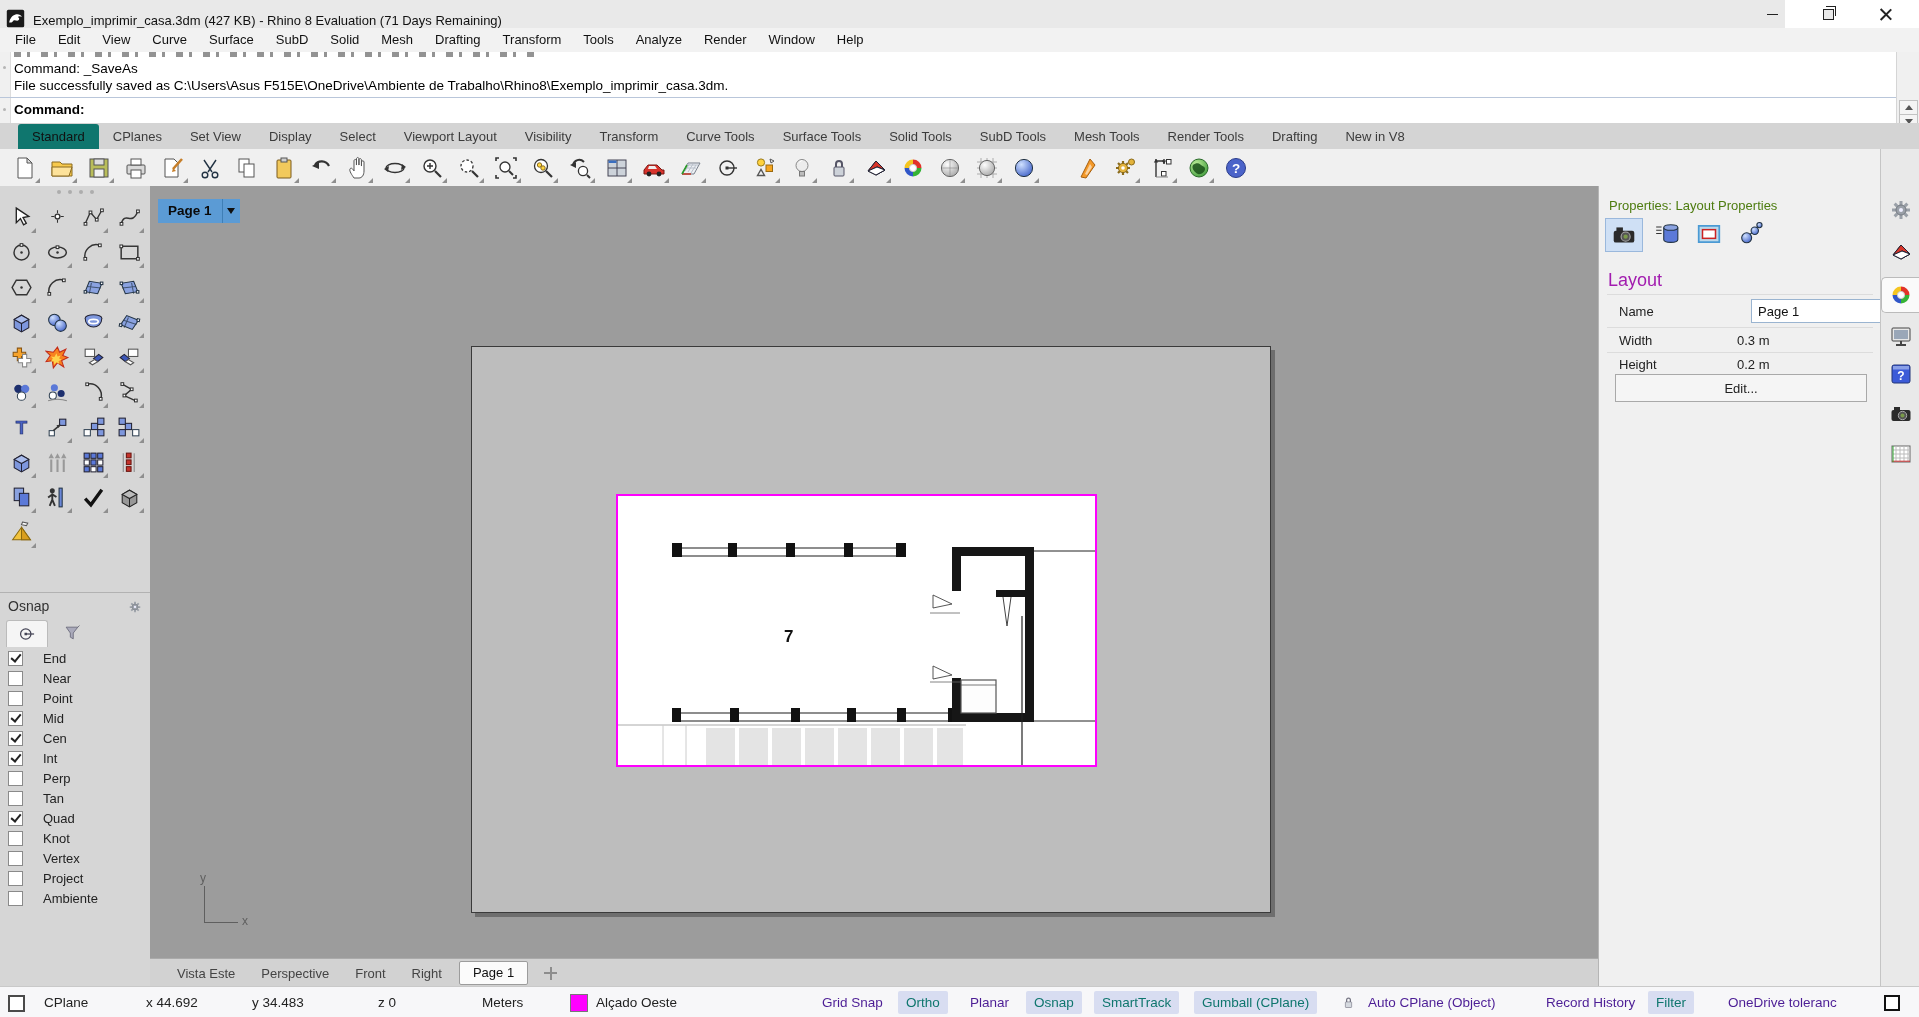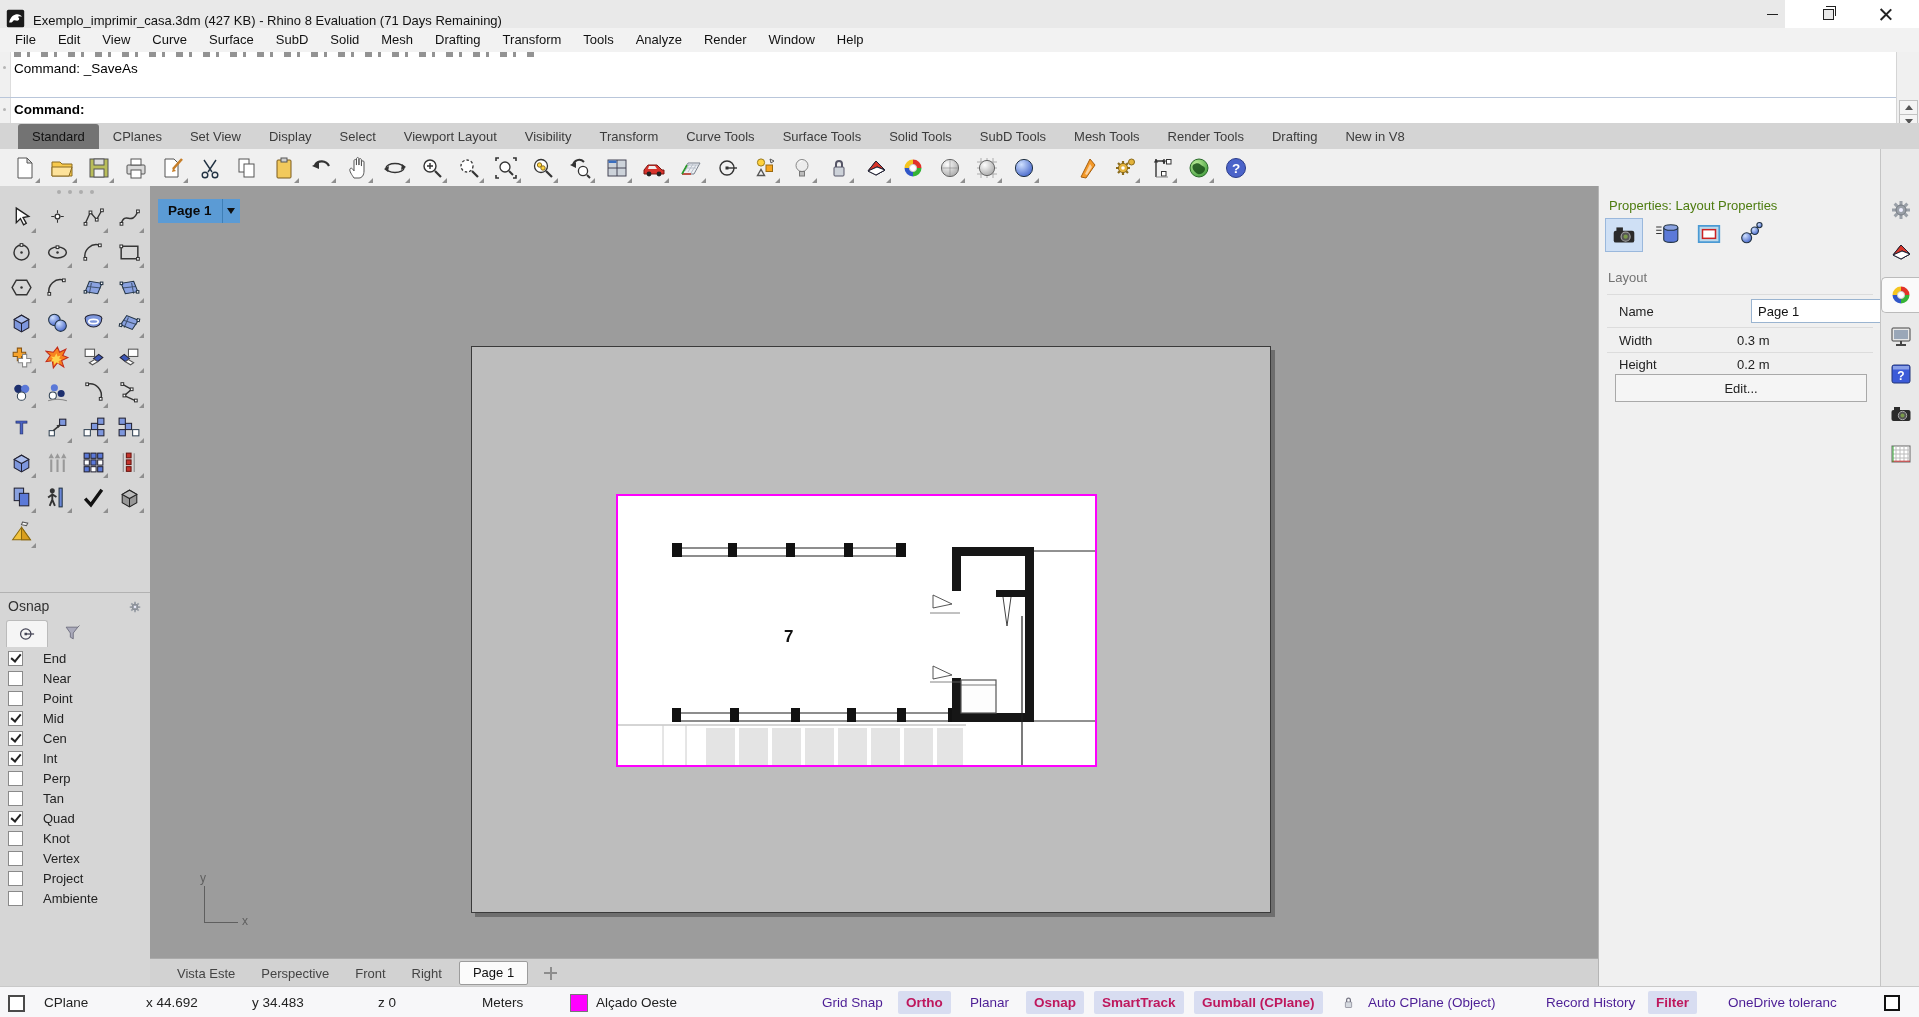--- a/index.html
+++ b/index.html
@@ -30,21 +30,21 @@
   .cmdline{left:14px;white-space:nowrap;font-size:13.5px;color:#000}
   #cmdsep{left:0;top:45px;width:1896px;height:0;border-top:1px solid #b9c6da}
   #cmdprompt{font-weight:bold}
   #cmdrightpad{left:1896px;top:0;width:23px;height:71px;background:#f0f0f0;border-left:1px solid #d5d5d5}
   .scrbtn{position:absolute;left:1899px;width:17px;height:13px;background:#f4f4f4;border:1px solid #c2c2c2;display:flex;align-items:center;justify-content:center}
   .tri-up{width:0;height:0;border-left:4px solid transparent;border-right:4px solid transparent;border-bottom:5px solid #555}
   .tri-dn{width:0;height:0;border-left:4px solid transparent;border-right:4px solid transparent;border-top:5px solid #555}
   
   #tabrow{left:0;top:123px;width:1919px;height:26px;background:#d4d4d4;display:flex;align-items:flex-end;padding-left:18px}
   .ttab{padding:0 14px;line-height:25px;font-size:13px;color:#3c3c3c;white-space:nowrap}
-  .ttab.active{background:#737373;border-radius:3px 3px 0 0;color:#111}
+  .ttab.active{background:#0f766e;border-radius:3px 3px 0 0;color:#111}
   
   #iconrow{left:0;top:149px;width:1919px;height:37px;background:#f0f0f0;border-bottom:1px solid #c6c6c6;display:flex;align-items:center;padding-left:12px;gap:11px}
   .tbi{width:26px;height:26px;position:relative;flex:none}
   .tbi svg{width:24px;height:24px;margin:1px}
   .fly::after{content:"";position:absolute;right:-2px;bottom:-2px;border-left:5px solid transparent;border-bottom:5px solid #8f8f8f}
   .tbgap{width:16px;flex:none}
   
   #leftpanel{left:0;top:186px;width:150px;height:800px;background:#d6d6d6;border-right:1px solid #ababab}
   #lgrip{left:0;top:4px;width:150px;text-align:center;display:flex;justify-content:center;gap:7px}
   #lgrip i{width:4px;height:4px;border-radius:50%;background:#adadad;display:block}
@@ -80,33 +80,33 @@
   #vptabs{left:150px;top:958px;width:1448px;height:28px;background:#d2d2d2;border-top:1px solid #aaa;display:flex;align-items:center;padding-left:14px}
   .vptab{padding:0 13px;line-height:27px;font-size:13px;color:#444;white-space:nowrap}
   .vptab.active{background:#fbfbfb;border:1px solid #9c9c9c;border-radius:2px;line-height:22px;color:#111;margin:0 4px}
   #vpadd{margin-left:12px;width:13px;height:13px;position:relative;opacity:.75}
   #vpadd::before{content:"";position:absolute;left:5.5px;top:0;width:2px;height:13px;background:#777}
   #vpadd::after{content:"";position:absolute;left:0;top:5.5px;width:13px;height:2px;background:#777}
   
   #statusbar{left:0;top:986px;width:1919px;height:31px;background:#f7f7f9;border-top:1px solid #c9c9c9;font-size:13.5px}
   .stitem{position:absolute;top:0;line-height:31px;white-space:nowrap;color:#222}
   .stoggle{position:absolute;top:4px;line-height:23px;padding:0 8px;border-radius:2px;color:#4c1d95}
-  .stoggle.on{font-weight:bold;background:#d8ddf1;color:#be185d}
+  .stoggle.on{font-weight:normal;background:#d8ddf1;color:#0f766e}
   #stsq{left:8px;top:8px;width:13px;height:13px;border:2.5px solid #4a4a4a;background:#fff}
   #stswatch{left:570px;top:7px;width:16px;height:16px;background:#ff00ff;border:1px solid #777}
   #stlock{left:1341px;top:8px;width:15px;height:15px;opacity:.8}
   #strsq{left:1884px;top:8px;width:12px;height:12px;border:2.5px solid #111;background:#fff}
   
   #props{left:1598px;top:186px;width:282px;height:800px;background:#f0f0f0;border-left:1px solid #b5b5b5}
   #propshdr{left:10px;top:12px;font-size:13px;color:#4d7c0f;white-space:nowrap}
   #propicons{left:6px;top:32px;display:flex;gap:6px}
   .picell{width:36px;height:32px;display:flex;align-items:center;justify-content:center}
   .picell.sel{background:#cfe0f5;border:1px solid #9ab8dc}
   .picell svg{width:26px;height:26px}
-  #sectitle{left:9px;top:84px;font-size:13px;color:#737373}
+  #sectitle{left:9px;top:84px;font-size:18px;color:#a21caf}
   .psep{position:absolute;left:8px;width:266px;border-top:1px solid #dcdcdc}
   .plabel{position:absolute;left:20px;font-size:13px;color:#222}
   .pvalue{position:absolute;left:138px;font-size:13px;color:#222}
   #namein{position:absolute;left:152px;top:113px;width:120px;height:22px;background:#fff;border:1px solid #9ab4d0;font-size:13px;padding:0 6px;font-family:inherit;color:#111}
   #editbtn{left:16px;top:188px;width:250px;height:26px;background:#f5f5f5;border:1px solid #a9a9a9;display:flex;align-items:center;justify-content:center;font-size:13px;color:#222}
   
   #rightstrip{left:1880px;top:149px;width:39px;height:837px;background:#e9e9e9;border-left:1px solid #c5c5c5}
   .rsitem{position:absolute;left:0;width:39px;height:34px;display:flex;align-items:center;justify-content:center}
   .rsitem svg{width:24px;height:24px}
   .rsitem.active{background:#fafafa;border:1px solid #bbb;border-right:none;border-radius:5px 0 0 5px;width:38px}
@@ -537,20 +537,21 @@
   <span class="mi">Help</span>
 </div>
 
 <div class="abs" id="cmdarea">
   <div class="abs" id="cmdgutter">
     <i class="gdot" style="top:14px"></i>
       <i class="gdot" style="top:56px"></i>
   </div>
   <div class="abs" id="clipline"></div>
   <div class="abs cmdline" style="top:9px">Command: _SaveAs</div>
+  <div class="abs cmdline" style="top:26px">File successfully saved as C:\Users\Asus F515E\OneDrive\Ambiente de Trabalho\Rhino8\Exemplo_imprimir_casa.3dm.</div>
   <div class="abs" id="cmdsep"></div>
   <div class="abs cmdline" id="cmdprompt" style="top:50px">Command:</div>
   <div class="abs" id="cmdrightpad"></div>
   <div class="scrbtn" style="top:48px">
       <i class="tri-up"></i>
     </div>
   <div class="scrbtn" style="top:62px">
       <i class="tri-dn"></i>
     </div>
 </div>

